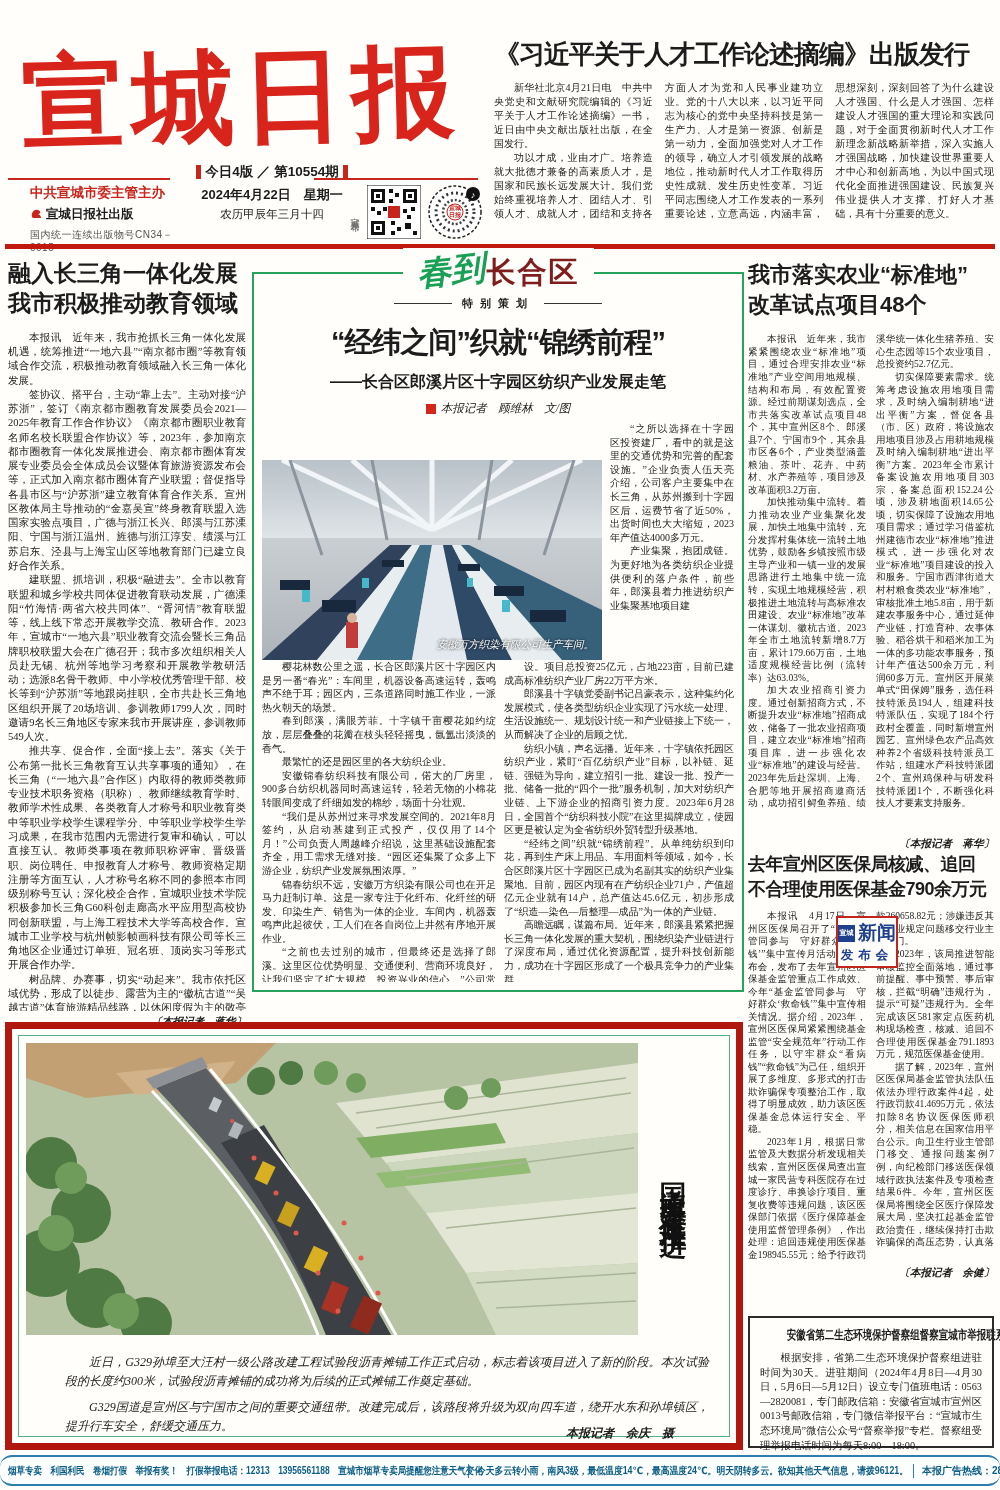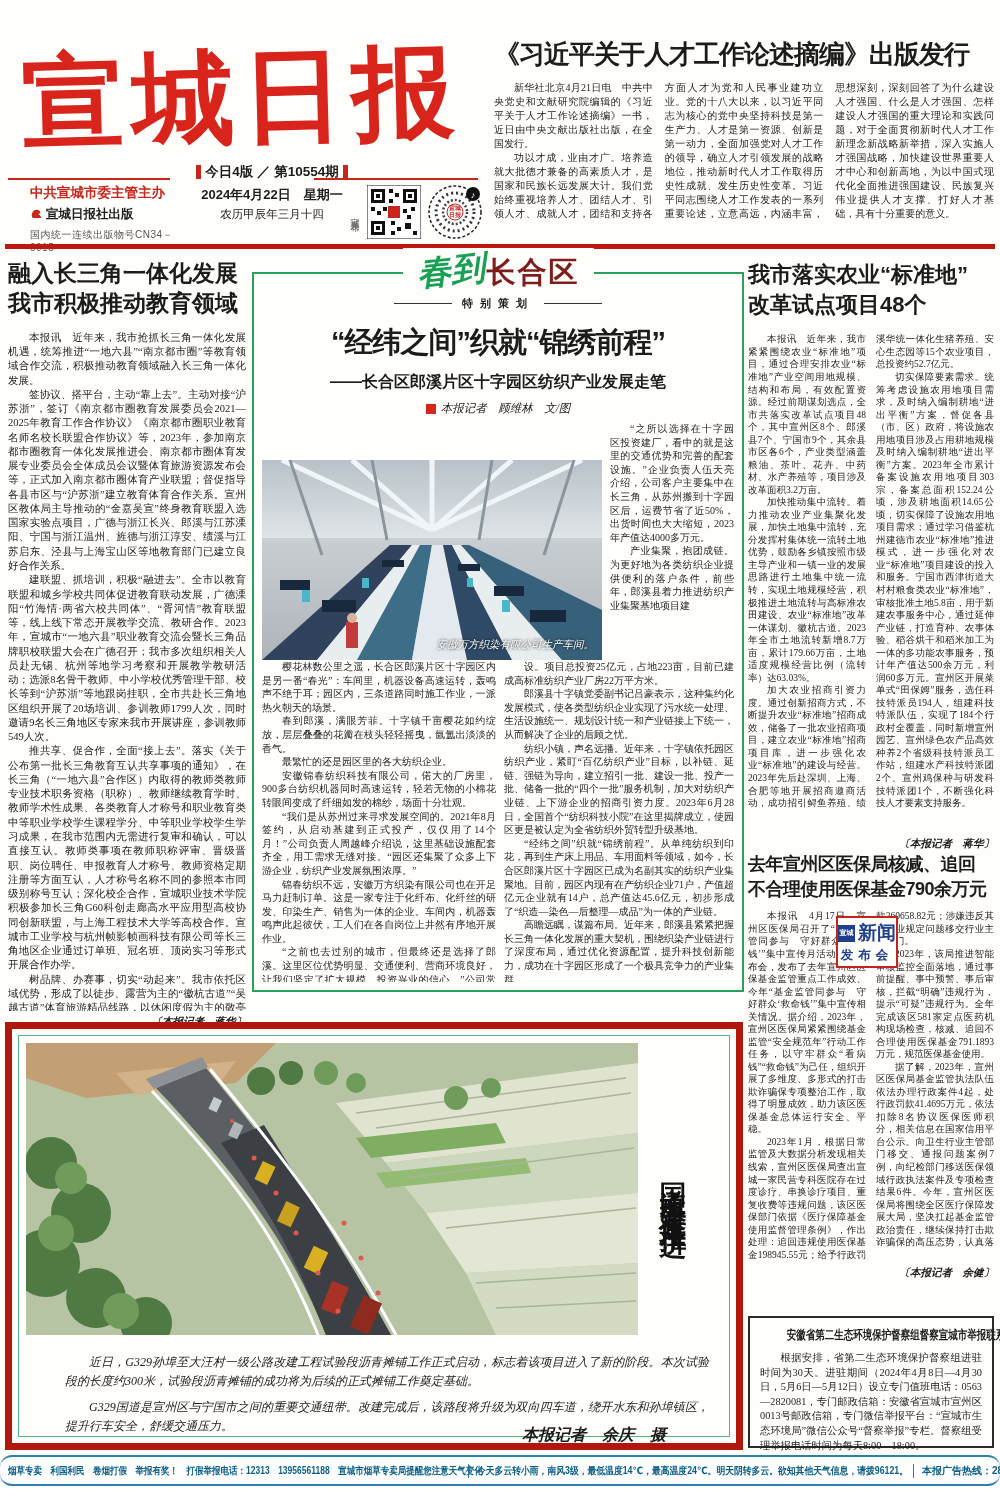--- a/index.html
+++ b/index.html
@@ -92,21 +92,21 @@
   .photo-box{position:absolute;left:5px;top:1022px;width:738px;height:428px;
     border:7px solid #b2170e;box-sizing:border-box;background:#fffefb;}
   .photo-inner-border{position:absolute;inset:6px;border:1px solid #51b286;pointer-events:none;}
   .road-photo{position:absolute;left:14px;top:14px;width:612px;height:292px;}
   .photo-vtitle{position:absolute;left:632px;top:14px;width:58px;height:292px;
     writing-mode:vertical-rl;text-orientation:upright;font-weight:900;font-size:27px;
     letter-spacing:7px;display:flex;align-items:center;justify-content:center;color:#111;}
   .photo-caption{position:absolute;left:45px;top:316px;width:660px;font-style:italic;
     font-size:12px;line-height:1.55;text-align:justify;}
   .photo-caption p{margin:8px;text-indent:2em;}
-  .photo-credit{position:absolute;right:70px;top:396px;font-style:italic;font-weight:bold;font-size:16px;}
+  .photo-credit{position:absolute;right:62px;top:396px;font-style:italic;font-weight:bold;font-size:12px;}
 
   
   .footer{position:absolute;left:0;top:1455px;width:1000px;height:31px;box-sizing:border-box;
     border-top:2px solid #2f7fae;border-bottom:2px solid #2f7fae;display:flex;align-items:center;
     color:#0d5e85;background:#fcfeff;font-weight:bold;border-radius:12px;}
   .f-cell{white-space:nowrap;overflow:visible;padding:0 8px;font-size:10px;}
   .f-cell1{width:452px;}
   .f-cell2{width:428px;border-left:1.5px solid #2f7fae;}
   .f-cell3{flex:1;border-left:1.5px solid #2f7fae;}
   .sqz85{display:inline-block;transform:scaleX(.85);transform-origin:left center;}

